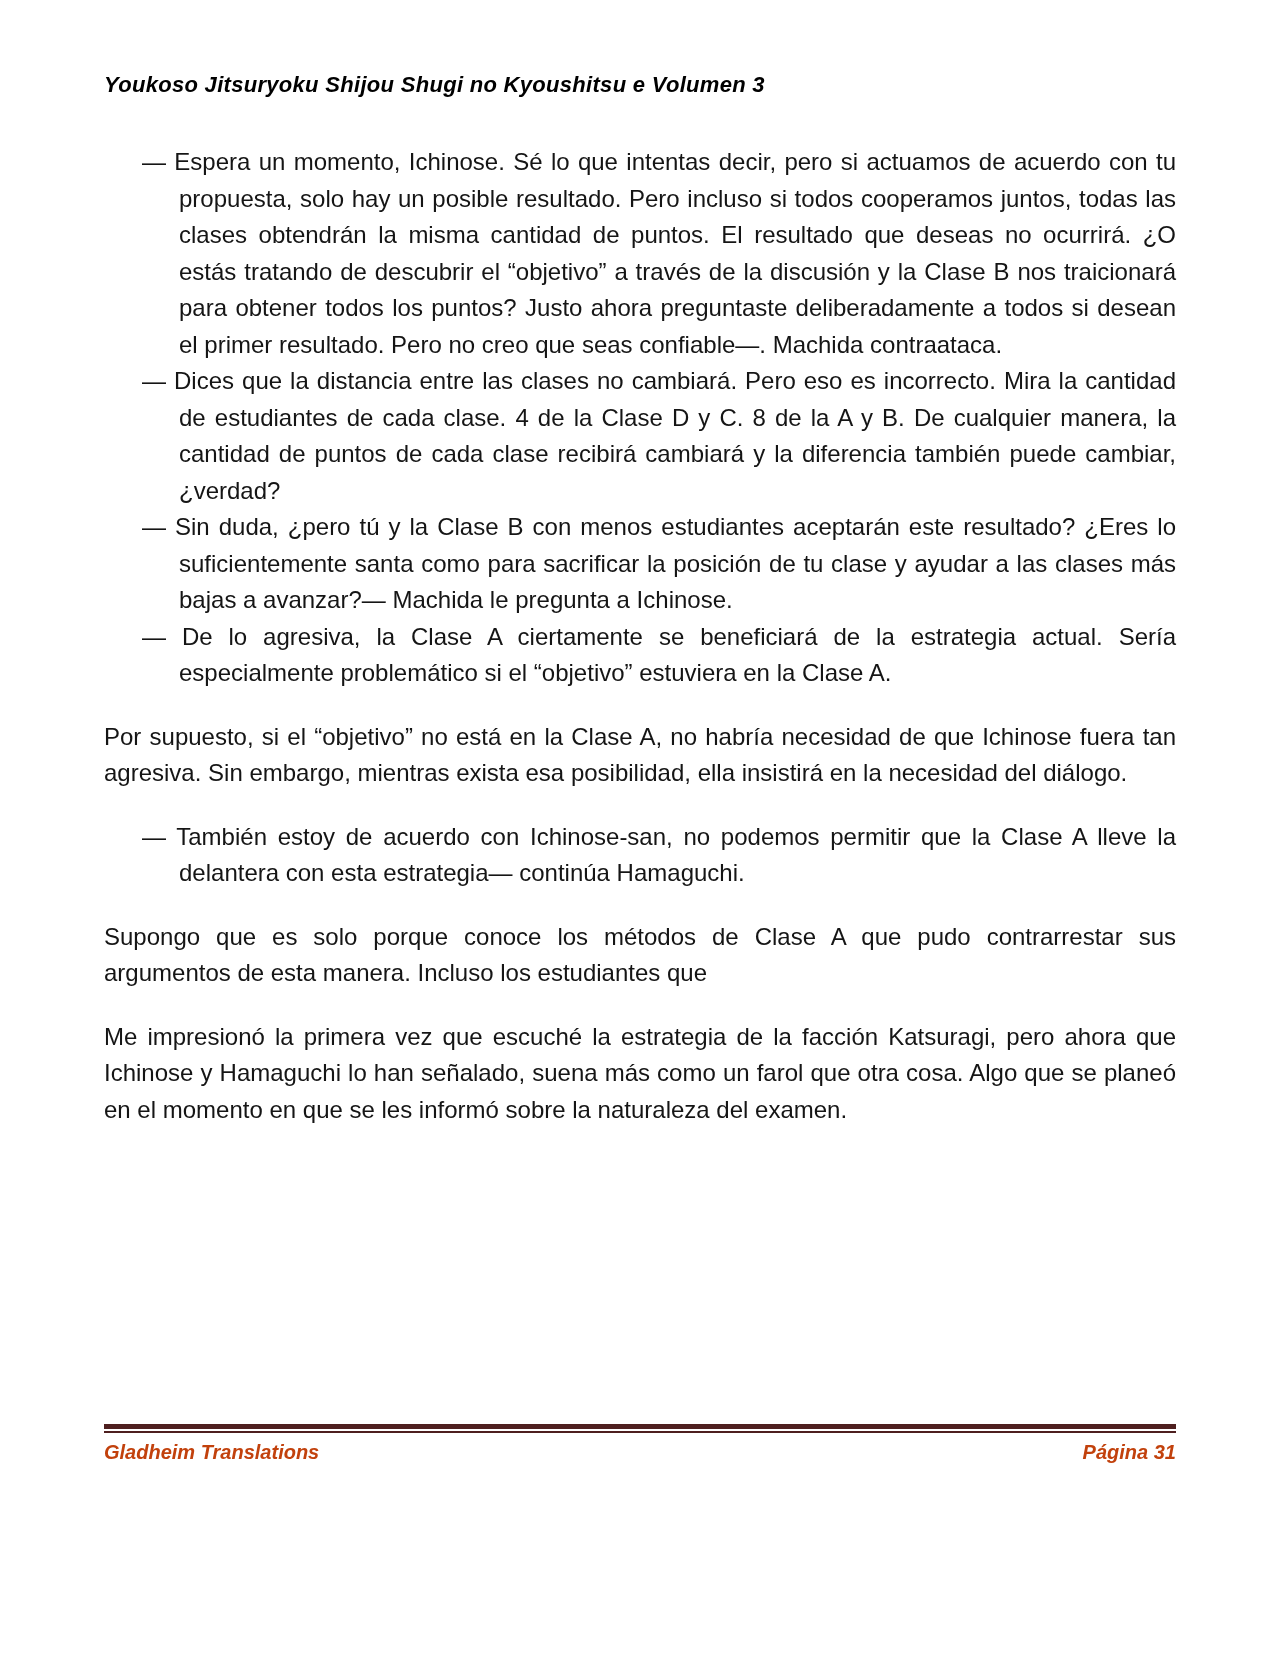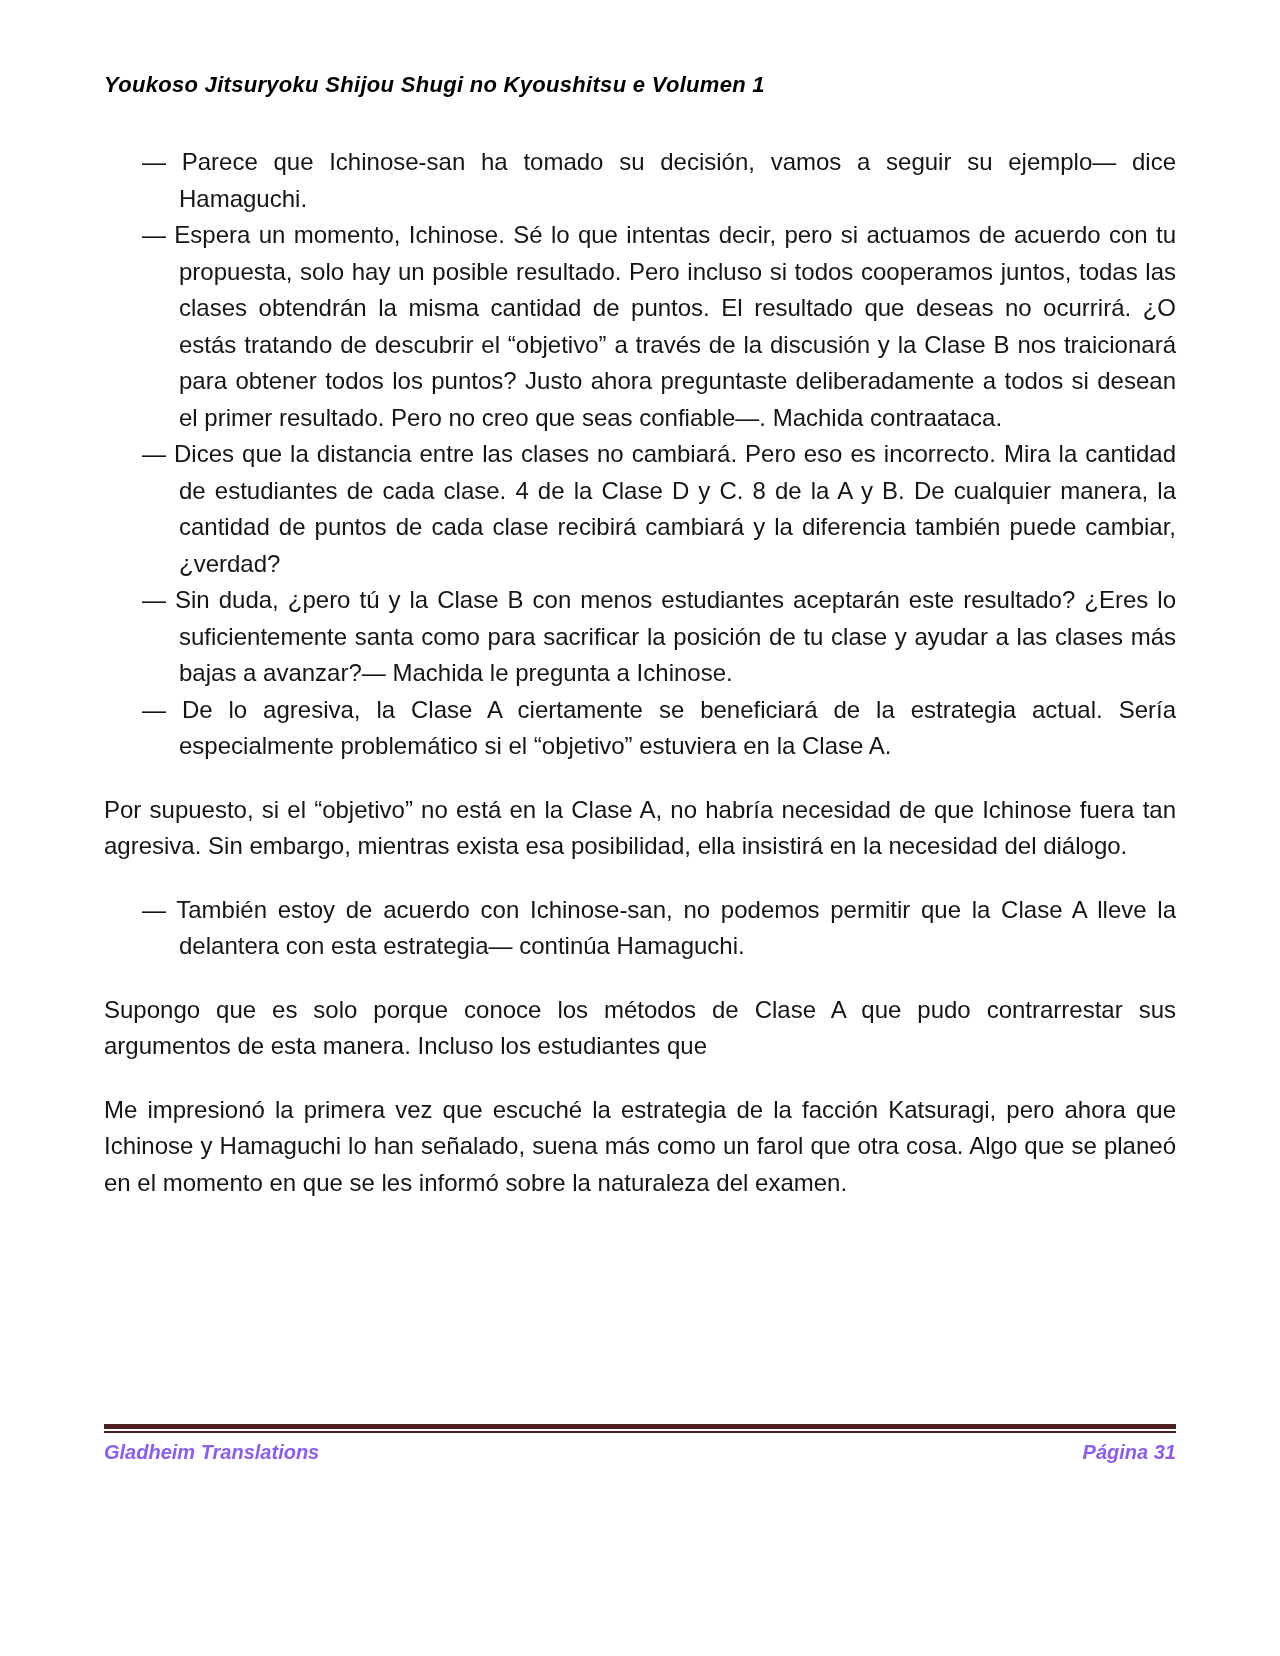--- a/index.html
+++ b/index.html
@@ -62,31 +62,30 @@
     border-bottom: 2px solid #4e1f1f;
   }
   .footer-row {
     margin-top: 8px;
     display: flex;
     justify-content: space-between;
     align-items: baseline;
     font-size: 20px;
     font-weight: bold;
     font-style: italic;
-    color: #8b5cf6;
+    color: #c2410c;
   }
 </style>
 </head>
 <body>
 
 <div class="page">
-  <div class="header-title">Youkoso Jitsuryoku Shijou Shugi no Kyoushitsu e Volumen 1</div>
+  <div class="header-title">Youkoso Jitsuryoku Shijou Shugi no Kyoushitsu e Volumen 3</div>
 
   <div class="body-text">
-    <p class="dialogue">— Parece que Ichinose-san ha tomado su decisión, vamos a seguir su ejemplo— dice Hamaguchi.</p>
     <p class="dialogue">— Espera un momento, Ichinose. Sé lo que intentas decir, pero si actuamos de acuerdo con tu propuesta, solo hay un posible resultado. Pero incluso si todos cooperamos juntos, todas las clases obtendrán la misma cantidad de puntos. El resultado que deseas no ocurrirá. ¿O estás tratando de descubrir el “objetivo” a través de la discusión y la Clase B nos traicionará para obtener todos los puntos? Justo ahora preguntaste deliberadamente a todos si desean el primer resultado. Pero no creo que seas confiable—. Machida contraataca.</p>
     <p class="dialogue">— Dices que la distancia entre las clases no cambiará. Pero eso es incorrecto. Mira la cantidad de estudiantes de cada clase. 4 de la Clase D y C. 8 de la A y B. De cualquier manera, la cantidad de puntos de cada clase recibirá cambiará y la diferencia también puede cambiar, ¿verdad?</p>
     <p class="dialogue">— Sin duda, ¿pero tú y la Clase B con menos estudiantes aceptarán este resultado? ¿Eres lo suficientemente santa como para sacrificar la posición de tu clase y ayudar a las clases más bajas a avanzar?— Machida le pregunta a Ichinose.</p>
     <p class="dialogue">— De lo agresiva, la Clase A ciertamente se beneficiará de la estrategia actual. Sería especialmente problemático si el “objetivo” estuviera en la Clase A.</p>
     <p class="plain">Por supuesto, si el “objetivo” no está en la Clase A, no habría necesidad de que Ichinose fuera tan agresiva. Sin embargo, mientras exista esa posibilidad, ella insistirá en la necesidad del diálogo.</p>
     <p class="dialogue">— También estoy de acuerdo con Ichinose-san, no podemos permitir que la Clase A lleve la delantera con esta estrategia— continúa Hamaguchi.</p>
     <p class="plain">Supongo que es solo porque conoce los métodos de Clase A que pudo contrarrestar sus argumentos de esta manera. Incluso los estudiantes que</p>
     <p class="plain">Me impresionó la primera vez que escuché la estrategia de la facción Katsuragi, pero ahora que Ichinose y Hamaguchi lo han señalado, suena más como un farol que otra cosa. Algo que se planeó en el momento en que se les informó sobre la naturaleza del examen.</p>
   </div>
 </div>

